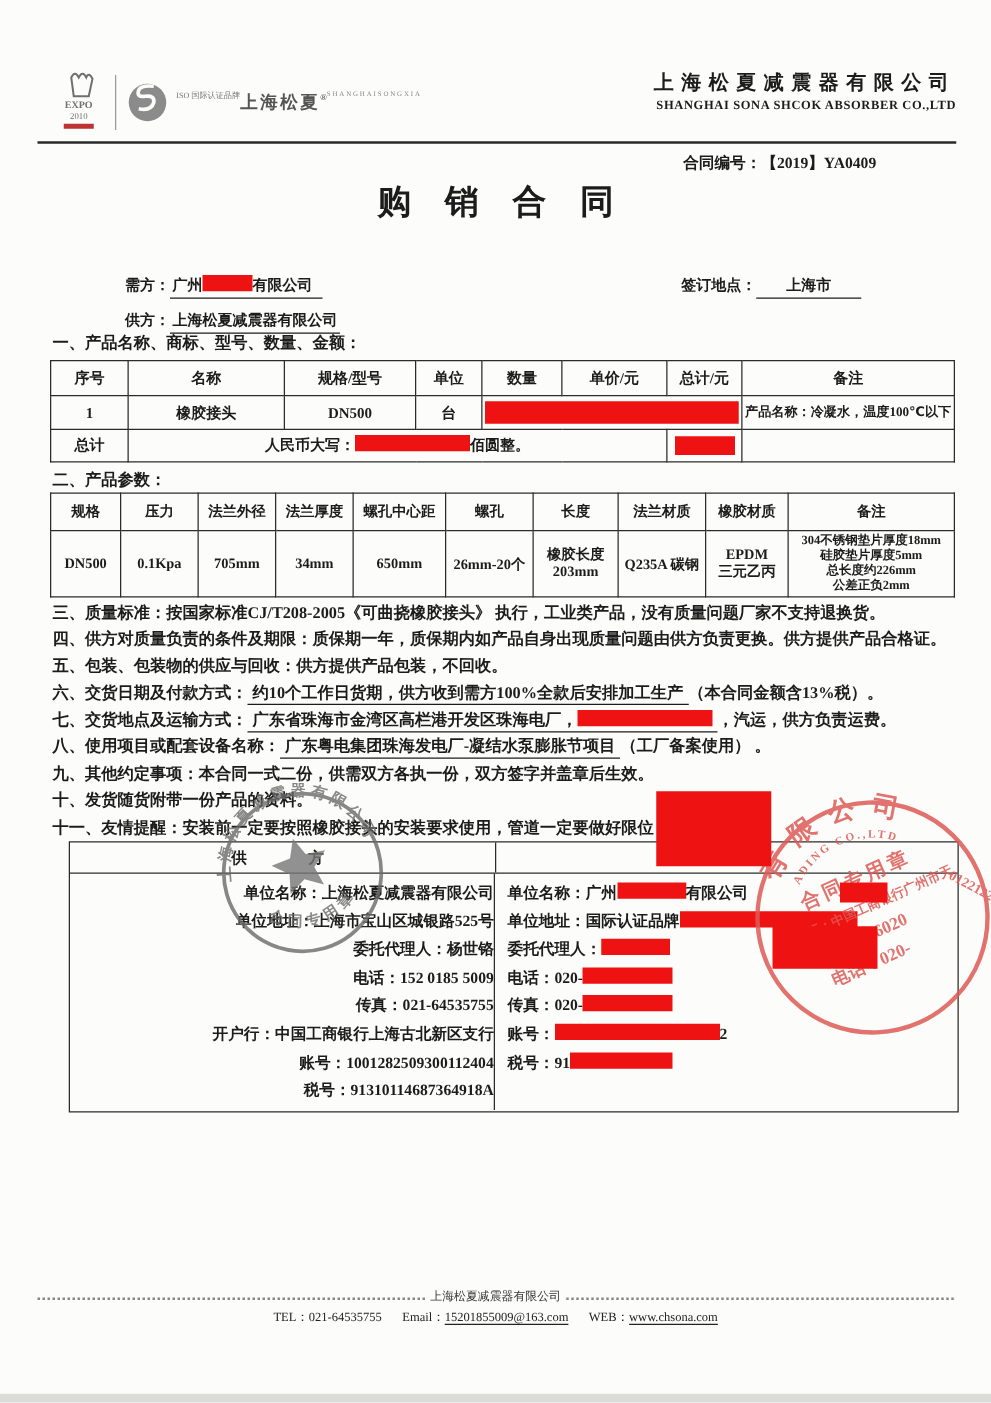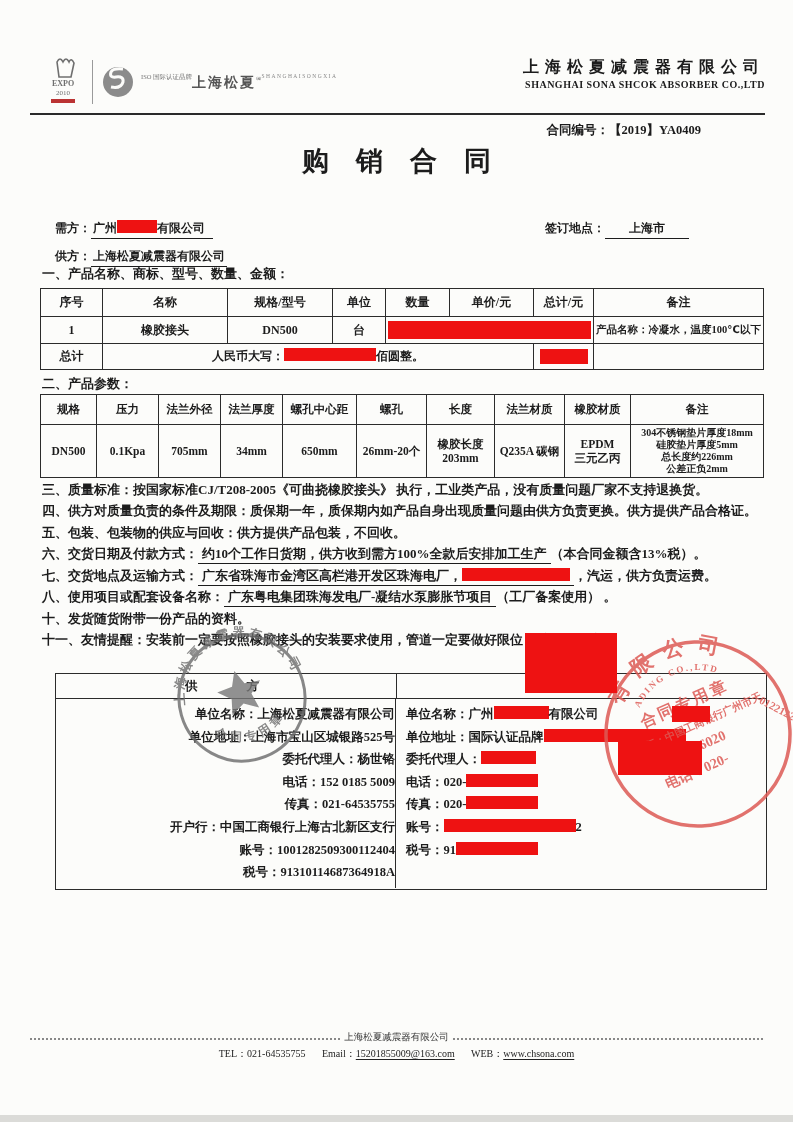--- a/index.html
+++ b/index.html
@@ -21,21 +21,21 @@
   .company-block{text-align:right;line-height:1.35;}
   .company-cn{font-size:16px;font-weight:bold;letter-spacing:6px;}
   .company-en{font-size:10px;font-weight:bold;letter-spacing:.5px;}
   #rule{top:113px;left:30px;width:735px;height:2px;background:#2a2a2a;}
   #contractno{top:122px;right:92px;font-size:12.5px;font-weight:bold;}
   #title{top:143px;left:0;width:100%;text-align:center;font-size:27px;font-weight:bold;
          letter-spacing:27px;text-indent:27px;}
 
   
   #parties{top:220px;left:55px;width:705px;font-size:12px;font-weight:bold;}
-  .party-row{display:flex;justify-content:space-between;margin-bottom:9px;align-items:flex-start;}
+  .party-row{display:flex;justify-content:space-between;margin-bottom:9px;align-items:flex-start;margin-left:45px;}
   .uln{display:inline-block;border-bottom:1.3px solid #1c1c1c;padding:0 2px 1px 2px;}
   .p-left .uln{min-width:118px;}
   .p-right{width:215px;}
   .p-right .uln{min-width:80px;text-align:center;}
 
   
   .sec-h{font-size:13px;font-weight:bold;}
   #h1{top:265px;left:42px;}
   #h2{top:375px;left:42px;}
 
@@ -239,20 +239,21 @@
   </tbody>
     </table>
 
   <div class="abs" id="clauses">
     <div class="clause">三、质量标准：按国家标准CJ/T208-2005《可曲挠橡胶接头》 执行，工业类产品，没有质量问题厂家不支持退换货。</div>
     <div class="clause">四、供方对质量负责的条件及期限：质保期一年，质保期内如产品自身出现质量问题由供方负责更换。供方提供产品合格证。</div>
     <div class="clause">五、包装、包装物的供应与回收：供方提供产品包装，不回收。</div>
     <div class="clause"><span>六、交货日期及付款方式：</span><span class="uln">约10个工作日货期，供方收到需方100%全款后安排加工生产</span><span>（本合同金额含13%税）。</span></div>
     <div class="clause"><span>七、交货地点及运输方式：</span><span class="uln"><span>广东省珠海市金湾区高栏港开发区珠海电厂，</span><span class="redact" style="width:108px"></span></span><span>，汽运，供方负责运费。</span></div>
     <div class="clause"><span>八、使用项目或配套设备名称：</span><span class="uln">广东粤电集团珠海发电厂-凝结水泵膨胀节项目</span><span>（工厂备案使用） 。</span></div>
+    <div class="clause">九、其他约定事项：本合同一式二份，供需双方各执一份，双方签字并盖章后生效。</div>
     <div class="clause">十、发货随货附带一份产品的资料。</div>
     <div class="clause">十一、友情提醒：安装前一定要按照橡胶接头的安装要求使用，管道一定要做好限位，避免将橡胶</div>
   </div>
 
   <div class="abs" id="sigtable">
     <div class="sig-header">
       <div class="sig-h-left">供　　方</div>
       <div class="sig-h-right"></div>
     </div>
     <div class="sig-body">

